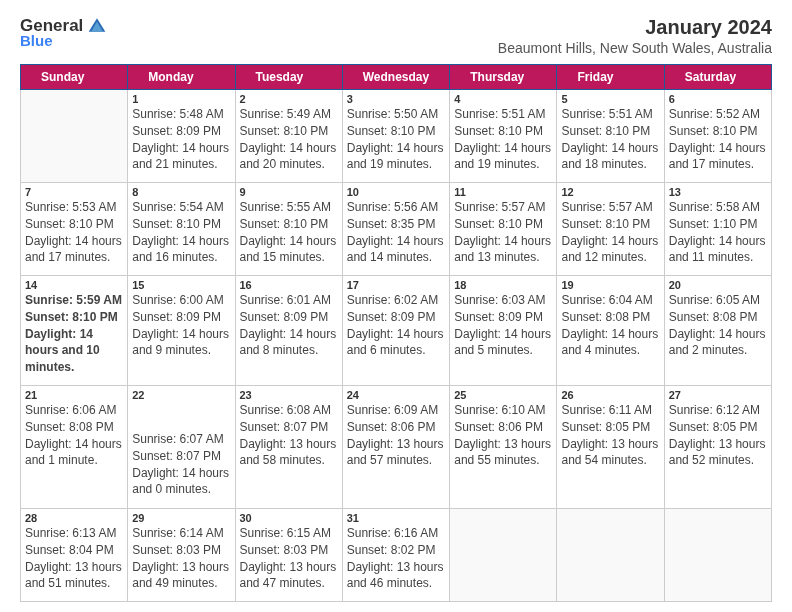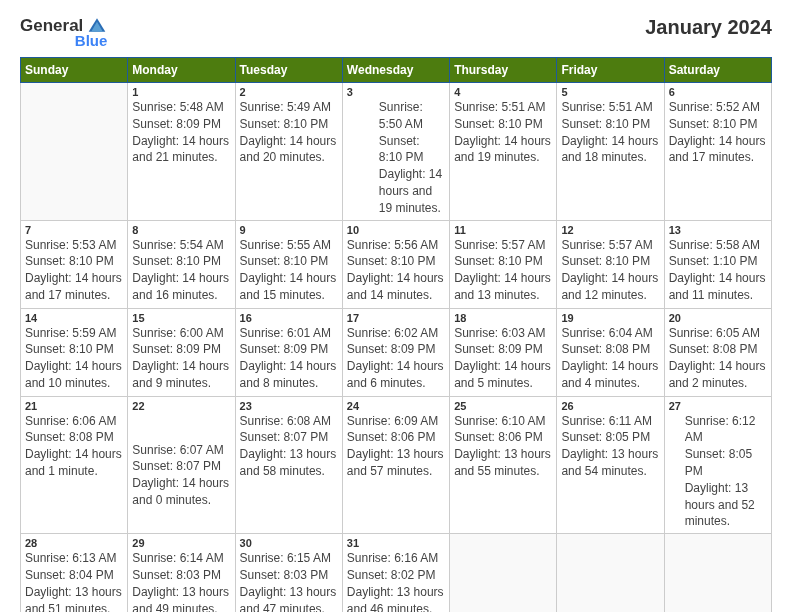--- a/index.html
+++ b/index.html
@@ -19,21 +19,21 @@
     }
     .header {
       display: flex;
       justify-content: space-between;
       align-items: flex-start;
       margin-bottom: 8px;
     }
     .logo {
       display: flex;
       flex-direction: column;
-      align-items: flex-end;
+      align-items: flex-start;
     }
     .logo-text {
       display: flex;
       align-items: center;
       gap: 4px;
     }
     .logo-icon {
       width: 20px;
       height: 20px;
       margin-top: -2px;
@@ -56,25 +56,25 @@
       flex: 1;
       display: flex;
       flex-direction: column;
     }
     table {
       width: 100%;
       border-collapse: collapse;
       flex: 1;
     }
     thead th {
-      background: #4d7c0f;
+      background: #be185d;
       color: #fff;
       font-size: 12px;
       font-weight: bold;
-      padding: 5px 4px;
+      padding: 5px 20px;
       text-align: left;
       border: 1px solid #1e5a9a;
     }
     tbody td {
       border: 1px solid #ccc;
       vertical-align: top;
       padding: 3px 4px;
       font-size: 9.5px;
       color: #333;
       width: 14.28%;
@@ -105,20 +105,21 @@
         <span style="font-size:17px;font-weight:bold;color:#333;">General</span>
         <svg class="logo-icon" viewBox="0 0 24 20">
           <polygon points="12,2 22,18 2,18" fill="#2a6db5"></polygon>
           <polygon points="12,6 19,18 5,18" fill="#5a9fd4"></polygon>
         </svg>
       </div>
       <span style="font-size:15px;font-weight:bold;color:#3b82f6;margin-top:-4px;">Blue</span>
     </div>
     <div class="title-area">
       <div class="month-title">January 2024</div>
+      <div class="location-title">Beaumont Hills, New South Wales, Australia</div>
     </div>
   </div>
 
   <div class="calendar">
     <table>
       <thead>
         <tr>
         <th>Sunday</th>
             <th>Monday</th>
             <th>Tuesday</th>
@@ -138,21 +139,21 @@
 Daylight: 14 hours and 21 minutes.</div>
             </td>
             <td>
               <span class="day-num">2</span>
               <div class="day-info" style="white-space: pre-line;">Sunrise: 5:49 AM
 Sunset: 8:10 PM
 Daylight: 14 hours and 20 minutes.</div>
             </td>
             <td>
               <span class="day-num">3</span>
-              <div class="day-info" style="white-space: pre-line; margin-left: 32px;">Sunrise: 5:50 AM
+              <div class="day-info" style="white-space: pre-line;">Sunrise: 5:50 AM
 Sunset: 8:10 PM
 Daylight: 14 hours and 19 minutes.</div>
             </td>
             <td>
               <span class="day-num">4</span>
               <div class="day-info" style="white-space: pre-line;">Sunrise: 5:51 AM
 Sunset: 8:10 PM
 Daylight: 14 hours and 19 minutes.</div>
             </td>
             <td>
@@ -183,21 +184,21 @@
             </td>
             <td>
               <span class="day-num">9</span>
               <div class="day-info" style="white-space: pre-line;">Sunrise: 5:55 AM
 Sunset: 8:10 PM
 Daylight: 14 hours and 15 minutes.</div>
             </td>
             <td>
               <span class="day-num">10</span>
               <div class="day-info" style="white-space: pre-line;">Sunrise: 5:56 AM
-Sunset: 8:10 PM
+Sunset: 8:35 PM
 Daylight: 14 hours and 14 minutes.</div>
             </td>
             <td>
               <span class="day-num">11</span>
               <div class="day-info" style="white-space: pre-line;">Sunrise: 5:57 AM
 Sunset: 8:10 PM
 Daylight: 14 hours and 13 minutes.</div>
             </td>
             <td>
               <span class="day-num">12</span>
@@ -208,21 +209,21 @@
             <td>
               <span class="day-num">13</span>
               <div class="day-info" style="white-space: pre-line;">Sunrise: 5:58 AM
 Sunset: 1:10 PM
 Daylight: 14 hours and 11 minutes.</div>
             </td>
           </tr>
           <tr>
             <td>
               <span class="day-num">14</span>
-              <div class="day-info" style="white-space: pre-line;">Sunrise: 5:59 AM
+              <div class="day-info" style="white-space: pre-line; font-weight: bold;">Sunrise: 5:59 AM
 Sunset: 8:10 PM
 Daylight: 14 hours and 10 minutes.</div>
             </td>
             <td>
               <span class="day-num">15</span>
               <div class="day-info" style="white-space: pre-line;">Sunrise: 6:00 AM
 Sunset: 8:09 PM
 Daylight: 14 hours and 9 minutes.</div>
             </td>
             <td>
@@ -288,21 +289,21 @@
 Daylight: 13 hours and 55 minutes.</div>
             </td>
             <td>
               <span class="day-num">26</span>
               <div class="day-info" style="white-space: pre-line;">Sunrise: 6:11 AM
 Sunset: 8:05 PM
 Daylight: 13 hours and 54 minutes.</div>
             </td>
             <td>
               <span class="day-num">27</span>
-              <div class="day-info" style="white-space: pre-line; margin-left: 16px;">Sunrise: 6:12 AM
+              <div class="day-info" style="white-space: pre-line;">Sunrise: 6:12 AM
 Sunset: 8:05 PM
 Daylight: 13 hours and 52 minutes.</div>
             </td>
           </tr>
           <tr>
             <td>
               <span class="day-num">28</span>
               <div class="day-info" style="white-space: pre-line;">Sunrise: 6:13 AM
 Sunset: 8:04 PM
 Daylight: 13 hours and 51 minutes.</div>

